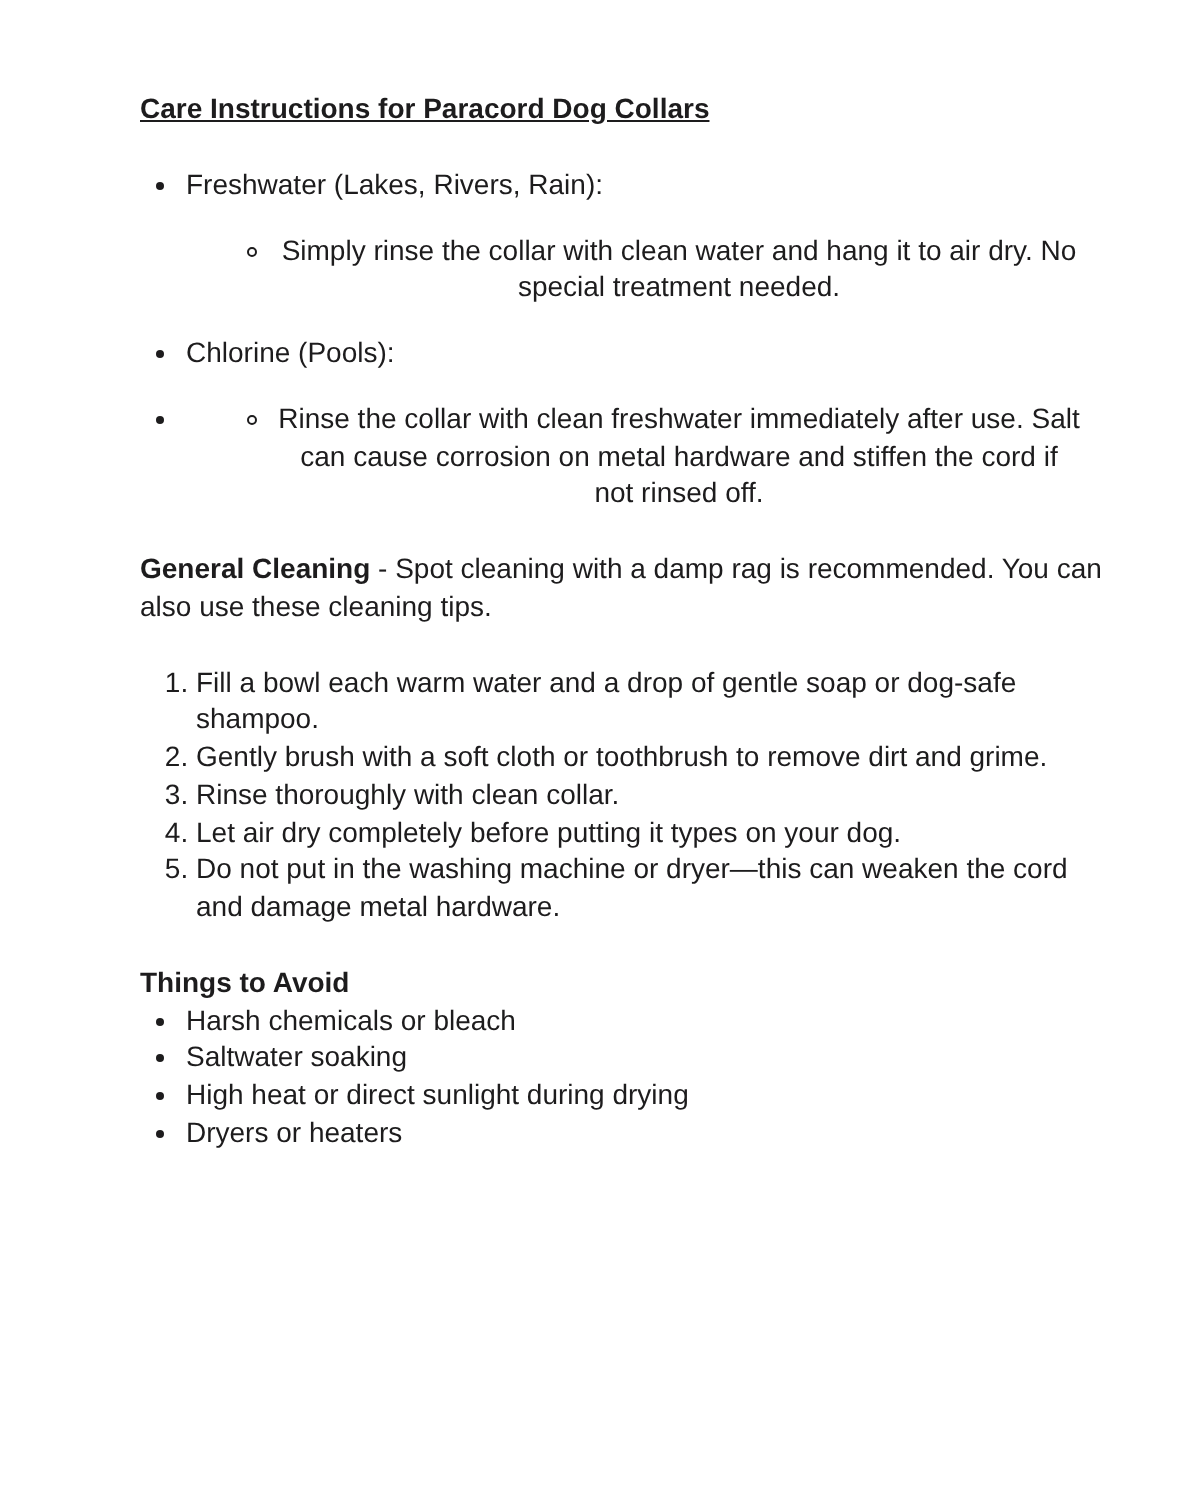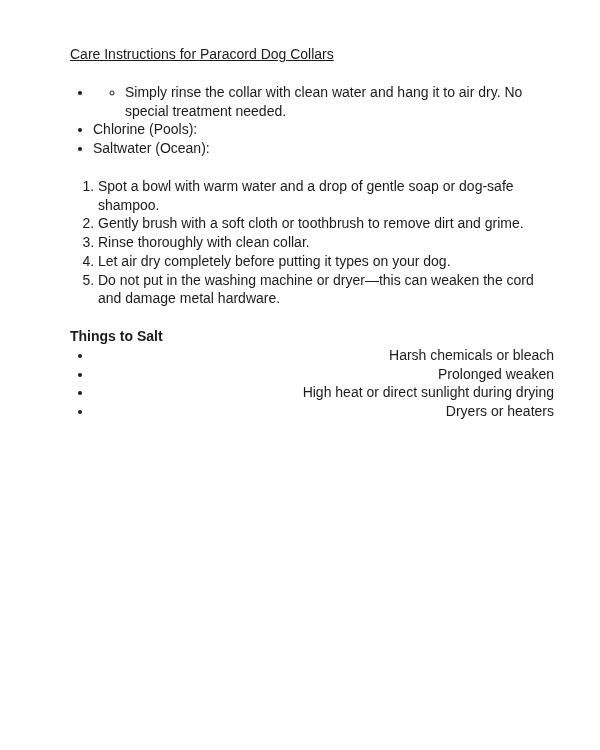--- a/index.html
+++ b/index.html
@@ -15,77 +15,82 @@
     overflow: hidden;
   }
   .page {
     width: 600px;
     height: 750px;
     padding: 45px 46px 0 70px;
   }
   .title {
     font-size: 14px;
     line-height: 18.75px;
-    font-weight: 400;
+    font-weight: 700;
     text-decoration: underline;
     margin: 0;
   }
   .para { margin: 19px 0 0 0; }
   .lead-bold { font-weight: 700; }
   ul.bullets {
     margin: 19px 0 0 0;
     padding-left: 23px;
     list-style-type: disc;
   }
-  ul.bullets.tight { margin-top: 0; text-align: right; }
+  ul.bullets.tight { margin-top: 0; }
   ul.sub {
-    margin: 0;
+    margin: 14px;
     padding-left: 32px;
     list-style-type: circle;
+    text-align: center;
   }
   ol.steps {
     margin: 19px 0 0 0;
     padding-left: 28px;
   }
   li { margin: 0; padding: 0; }
 </style>
 </head>
 <body>
 
 <div class="page">
 
   <h1 class="title">Care Instructions for Paracord Dog Collars</h1>
 
 
 
   <ul class="bullets">
     <li>
+      <span>Freshwater (Lakes, Rivers, Rain):</span>
       <ul class="sub">
         <li>Simply rinse the collar with clean water and hang it to air dry. No special treatment needed.</li>
       </ul>
     </li>
     <li>
       <span>Chlorine (Pools):</span>
     </li>
     <li>
-      <span>Saltwater (Ocean):</span>
+      <ul class="sub">
+        <li>Rinse the collar with clean freshwater immediately after use. Salt can cause corrosion on metal hardware and stiffen the cord if not rinsed off.</li>
+      </ul>
     </li>
   </ul>
 
+  <p class="para"><span class="lead-bold">General Cleaning</span> <span>- Spot cleaning with a damp rag is recommended. You can also use these cleaning tips.</span></p>
 
   <ol class="steps">
-    <li>Spot a bowl with warm water and a drop of gentle soap or dog-safe shampoo.</li>
+    <li>Fill a bowl each warm water and a drop of gentle soap or dog-safe shampoo.</li>
     <li>Gently brush with a soft cloth or toothbrush to remove dirt and grime.</li>
     <li>Rinse thoroughly with clean collar.</li>
     <li>Let air dry completely before putting it types on your dog.</li>
     <li>Do not put in the washing machine or dryer—this can weaken the cord and damage metal hardware.</li>
   </ol>
 
-  <p class="para"><span class="lead-bold">Things to Salt</span></p>
+  <p class="para"><span class="lead-bold">Things to Avoid</span></p>
 
   <ul class="bullets tight">
     <li>Harsh chemicals or bleach</li>
-    <li>Prolonged weaken</li>
+    <li>Saltwater soaking</li>
     <li>High heat or direct sunlight during drying</li>
     <li>Dryers or heaters</li>
   </ul>
 
 </div>
 
 </body></html>

